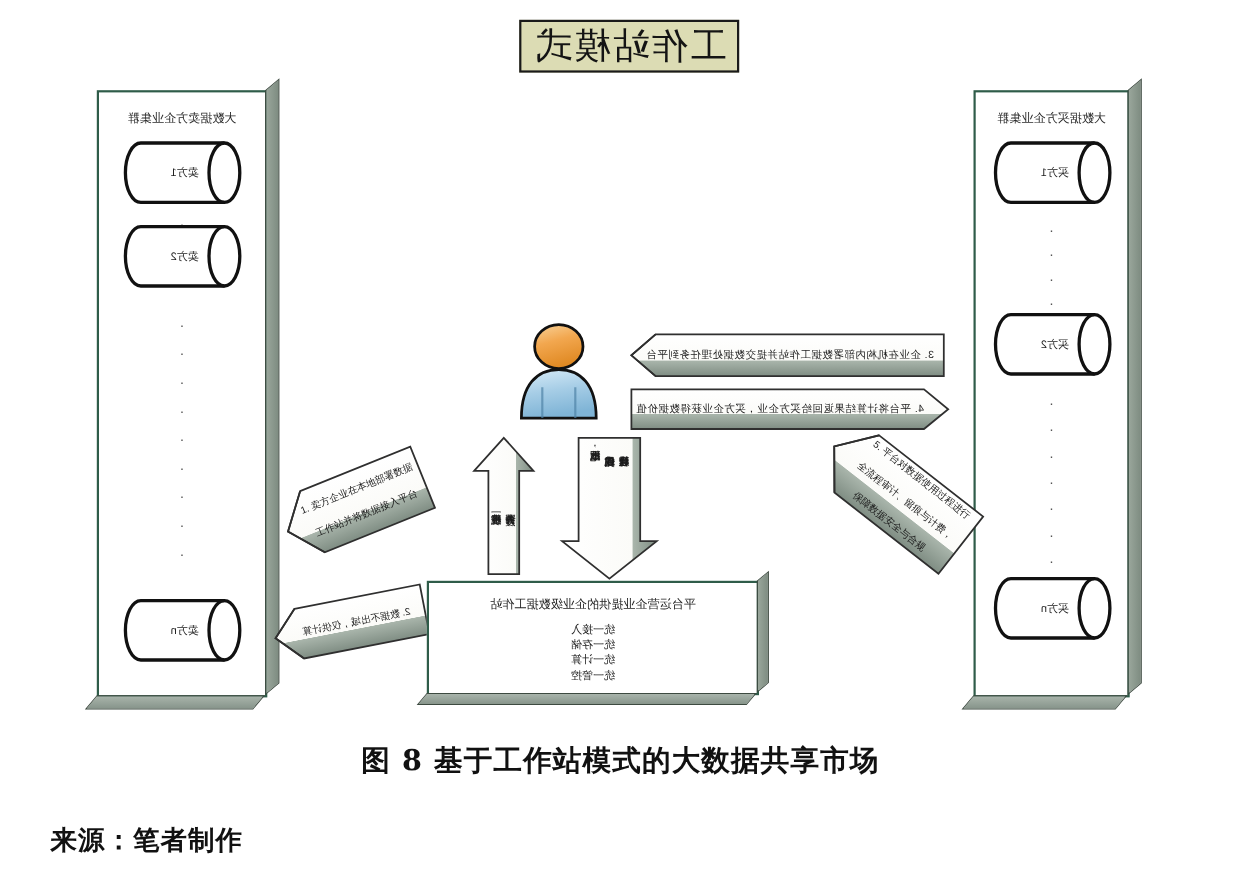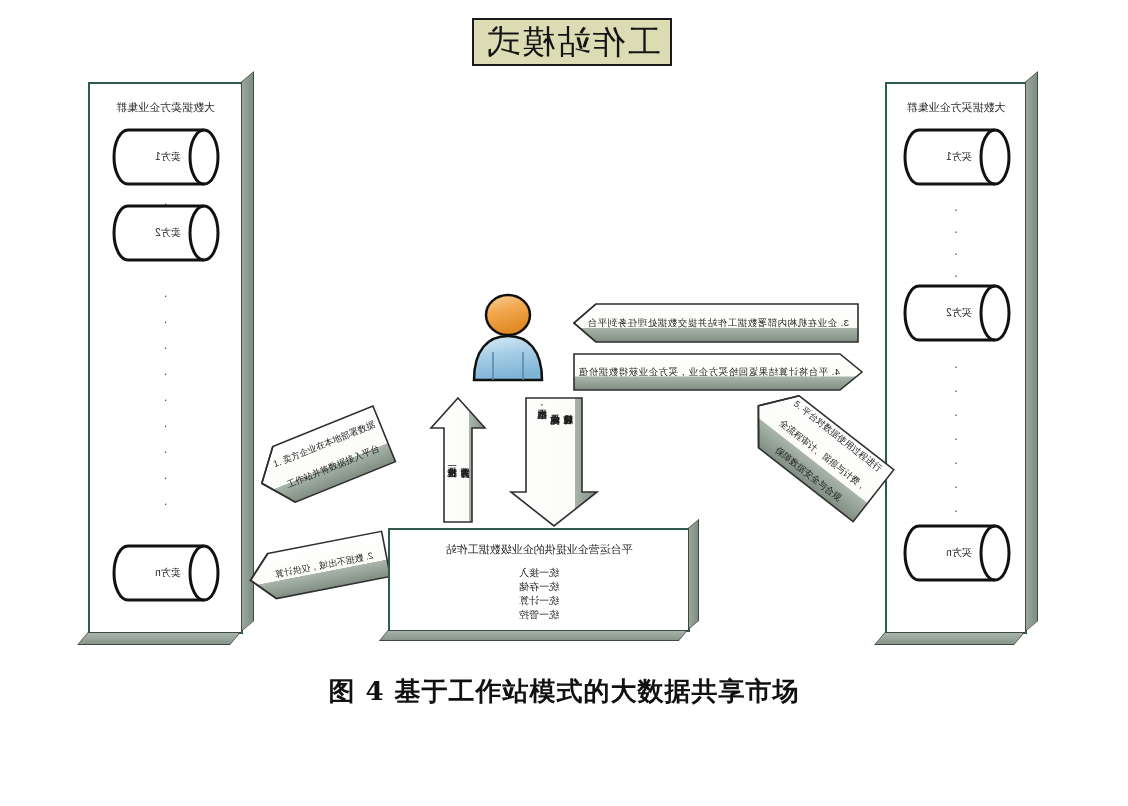--- a/index.html
+++ b/index.html
@@ -361,15 +361,16 @@
     <div class="shadow-b"></div>
     <div class="ptitle">平台运营企业提供的企业级数据工作站</div>
     <div class="plist">
       <div>统一接入</div>
       <div>统一存储</div>
       <div>统一计算</div>
       <div>统一管控</div>
     </div>
   </div>
 
-  <div id="figure-caption">图 4  基于工作站模式的大数据共享市场</div>
+  <div id="figure-caption">图 8  基于工作站模式的大数据共享市场</div>
+  <div id="source-line">来源：笔者制作</div>
 
 </div>
 
 </body></html>

